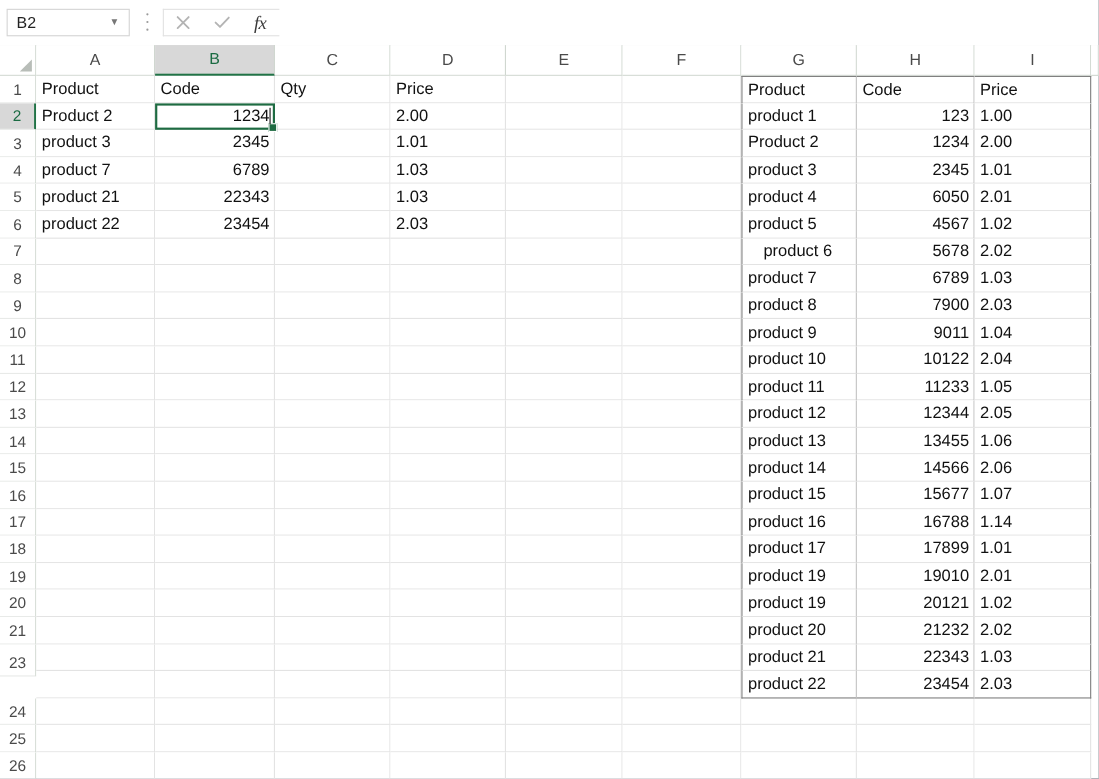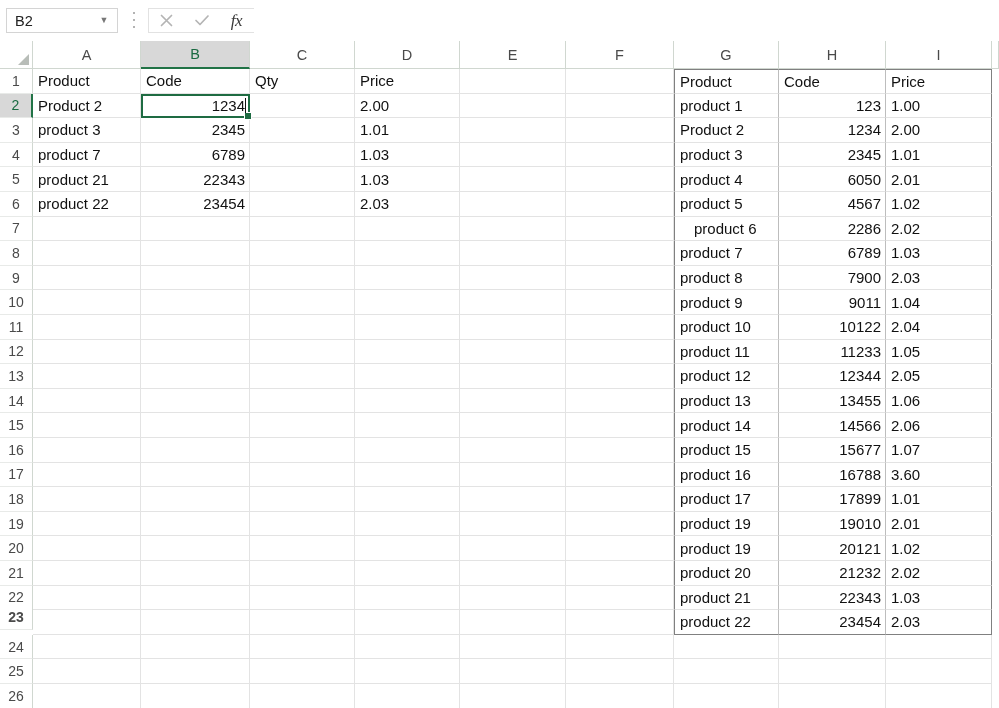--- a/index.html
+++ b/index.html
@@ -286,21 +286,21 @@
         <div class="rowhead" style="top: 323.2px; height: 24.6px;">13</div>
         <div class="rowhead" style="top: 347.8px; height: 24.6px;">14</div>
         <div class="rowhead" style="top: 372.4px; height: 24.6px;">15</div>
         <div class="rowhead" style="top: 397px; height: 24.6px;">16</div>
         <div class="rowhead" style="top: 421.6px; height: 24.6px;">17</div>
         <div class="rowhead" style="top: 446.2px; height: 24.6px;">18</div>
         <div class="rowhead" style="top: 470.8px; height: 24.6px;">19</div>
         <div class="rowhead" style="top: 495.4px; height: 24.6px;">20</div>
         <div class="rowhead" style="top: 520px; height: 24.6px;">21</div>
         <div class="rowhead" style="top: 544.6px; height: 24.6px;">22</div>
-        <div class="rowhead" style="top: 564px; height: 24.6px; font-weight: bold;">23</div>
+        <div class="rowhead" style="top: 549px; height: 24.6px;">23</div>
         <div class="rowhead" style="top: 593.8px; height: 24.6px;">24</div>
         <div class="rowhead" style="top: 618.4px; height: 24.6px;">25</div>
         <div class="rowhead" style="top: 643px; height: 24.6px;">26</div>
       </div>
     <div id="cells">
         <div class="cell left" style="left: 33px; width: 108px; top: 28px; height: 24.6px;"></div>
         <div class="cell left" style="left: 141px; width: 109px; top: 28px; height: 24.6px;"></div>
         <div class="cell left" style="left: 250px; width: 105px; top: 28px; height: 24.6px;"></div>
         <div class="cell left" style="left: 355px; width: 105px; top: 28px; height: 24.6px;"></div>
         <div class="cell left" style="left: 460px; width: 106px; top: 28px; height: 24.6px;"></div>
@@ -569,21 +569,21 @@
         <div class="cell left tbl-l tbl-inner-r" style="left: 674px; width: 105px; top: 101.8px; height: 24.6px; z-index: 3;">product 3</div>
         <div class="cell right tbl-inner-r" style="left: 779px; width: 107px; top: 101.8px; height: 24.6px; z-index: 3;">2345</div>
         <div class="cell left tbl-r" style="left: 886px; width: 106px; top: 101.8px; height: 24.6px; z-index: 3;">1.01</div>
         <div class="cell left tbl-l tbl-inner-r" style="left: 674px; width: 105px; top: 126.4px; height: 24.6px; z-index: 3;">product 4</div>
         <div class="cell right tbl-inner-r" style="left: 779px; width: 107px; top: 126.4px; height: 24.6px; z-index: 3;">6050</div>
         <div class="cell left tbl-r" style="left: 886px; width: 106px; top: 126.4px; height: 24.6px; z-index: 3;">2.01</div>
         <div class="cell left tbl-l tbl-inner-r" style="left: 674px; width: 105px; top: 151px; height: 24.6px; z-index: 3;">product 5</div>
         <div class="cell right tbl-inner-r" style="left: 779px; width: 107px; top: 151px; height: 24.6px; z-index: 3;">4567</div>
         <div class="cell left tbl-r" style="left: 886px; width: 106px; top: 151px; height: 24.6px; z-index: 3;">1.02</div>
         <div class="cell left tbl-l tbl-inner-r" style="left: 674px; width: 105px; top: 175.6px; height: 24.6px; z-index: 3; padding-left: 19px;">product 6</div>
-        <div class="cell right tbl-inner-r" style="left: 779px; width: 107px; top: 175.6px; height: 24.6px; z-index: 3;">2286</div>
+        <div class="cell right tbl-inner-r" style="left: 779px; width: 107px; top: 175.6px; height: 24.6px; z-index: 3;">5678</div>
         <div class="cell left tbl-r" style="left: 886px; width: 106px; top: 175.6px; height: 24.6px; z-index: 3;">2.02</div>
         <div class="cell left tbl-l tbl-inner-r" style="left: 674px; width: 105px; top: 200.2px; height: 24.6px; z-index: 3;">product 7</div>
         <div class="cell right tbl-inner-r" style="left: 779px; width: 107px; top: 200.2px; height: 24.6px; z-index: 3;">6789</div>
         <div class="cell left tbl-r" style="left: 886px; width: 106px; top: 200.2px; height: 24.6px; z-index: 3;">1.03</div>
         <div class="cell left tbl-l tbl-inner-r" style="left: 674px; width: 105px; top: 224.8px; height: 24.6px; z-index: 3;">product 8</div>
         <div class="cell right tbl-inner-r" style="left: 779px; width: 107px; top: 224.8px; height: 24.6px; z-index: 3;">7900</div>
         <div class="cell left tbl-r" style="left: 886px; width: 106px; top: 224.8px; height: 24.6px; z-index: 3;">2.03</div>
         <div class="cell left tbl-l tbl-inner-r" style="left: 674px; width: 105px; top: 249.4px; height: 24.6px; z-index: 3;">product 9</div>
         <div class="cell right tbl-inner-r" style="left: 779px; width: 107px; top: 249.4px; height: 24.6px; z-index: 3;">9011</div>
         <div class="cell left tbl-r" style="left: 886px; width: 106px; top: 249.4px; height: 24.6px; z-index: 3;">1.04</div>
@@ -600,21 +600,21 @@
         <div class="cell right tbl-inner-r" style="left: 779px; width: 107px; top: 347.8px; height: 24.6px; z-index: 3;">13455</div>
         <div class="cell left tbl-r" style="left: 886px; width: 106px; top: 347.8px; height: 24.6px; z-index: 3;">1.06</div>
         <div class="cell left tbl-l tbl-inner-r" style="left: 674px; width: 105px; top: 372.4px; height: 24.6px; z-index: 3;">product 14</div>
         <div class="cell right tbl-inner-r" style="left: 779px; width: 107px; top: 372.4px; height: 24.6px; z-index: 3;">14566</div>
         <div class="cell left tbl-r" style="left: 886px; width: 106px; top: 372.4px; height: 24.6px; z-index: 3;">2.06</div>
         <div class="cell left tbl-l tbl-inner-r" style="left: 674px; width: 105px; top: 397px; height: 24.6px; z-index: 3;">product 15</div>
         <div class="cell right tbl-inner-r" style="left: 779px; width: 107px; top: 397px; height: 24.6px; z-index: 3;">15677</div>
         <div class="cell left tbl-r" style="left: 886px; width: 106px; top: 397px; height: 24.6px; z-index: 3;">1.07</div>
         <div class="cell left tbl-l tbl-inner-r" style="left: 674px; width: 105px; top: 421.6px; height: 24.6px; z-index: 3;">product 16</div>
         <div class="cell right tbl-inner-r" style="left: 779px; width: 107px; top: 421.6px; height: 24.6px; z-index: 3;">16788</div>
-        <div class="cell left tbl-r" style="left: 886px; width: 106px; top: 421.6px; height: 24.6px; z-index: 3;">3.60</div>
+        <div class="cell left tbl-r" style="left: 886px; width: 106px; top: 421.6px; height: 24.6px; z-index: 3;">1.14</div>
         <div class="cell left tbl-l tbl-inner-r" style="left: 674px; width: 105px; top: 446.2px; height: 24.6px; z-index: 3;">product 17</div>
         <div class="cell right tbl-inner-r" style="left: 779px; width: 107px; top: 446.2px; height: 24.6px; z-index: 3;">17899</div>
         <div class="cell left tbl-r" style="left: 886px; width: 106px; top: 446.2px; height: 24.6px; z-index: 3;">1.01</div>
         <div class="cell left tbl-l tbl-inner-r" style="left: 674px; width: 105px; top: 470.8px; height: 24.6px; z-index: 3;">product 19</div>
         <div class="cell right tbl-inner-r" style="left: 779px; width: 107px; top: 470.8px; height: 24.6px; z-index: 3;">19010</div>
         <div class="cell left tbl-r" style="left: 886px; width: 106px; top: 470.8px; height: 24.6px; z-index: 3;">2.01</div>
         <div class="cell left tbl-l tbl-inner-r" style="left: 674px; width: 105px; top: 495.4px; height: 24.6px; z-index: 3;">product 19</div>
         <div class="cell right tbl-inner-r" style="left: 779px; width: 107px; top: 495.4px; height: 24.6px; z-index: 3;">20121</div>
         <div class="cell left tbl-r" style="left: 886px; width: 106px; top: 495.4px; height: 24.6px; z-index: 3;">1.02</div>
         <div class="cell left tbl-l tbl-inner-r" style="left: 674px; width: 105px; top: 520px; height: 24.6px; z-index: 3;">product 20</div>

